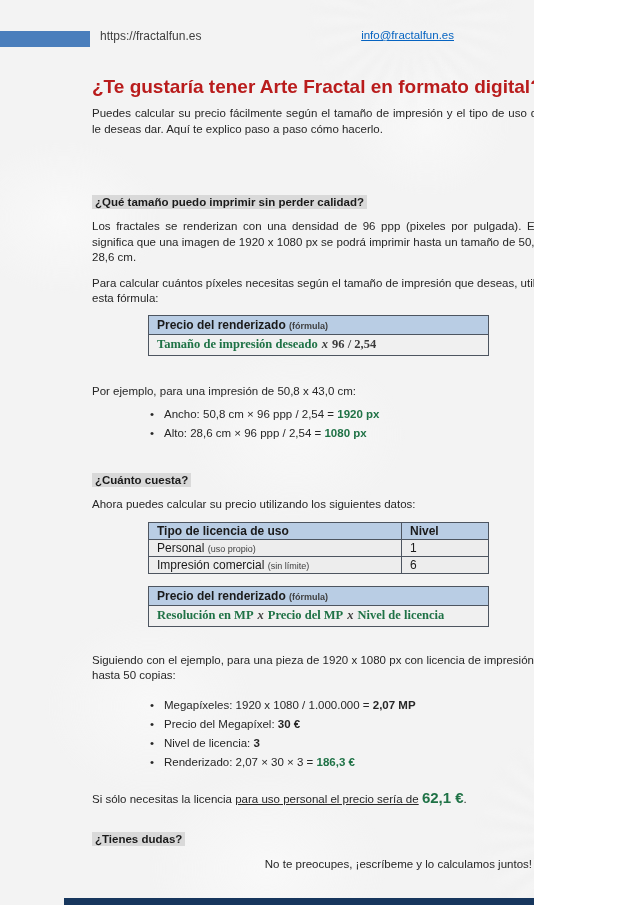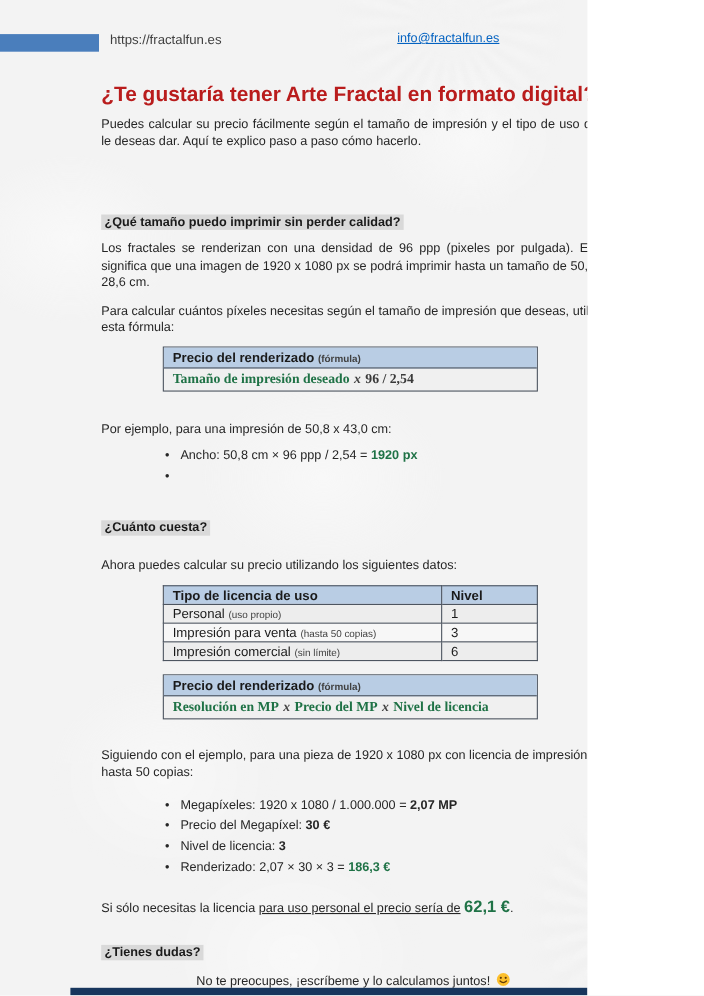--- a/index.html
+++ b/index.html
@@ -114,43 +114,40 @@
 
     <p class="para" style="margin-top:28px; text-align:left;">Por ejemplo, para una impresión de 50,8 x 43,0 cm:</p>
 
     <div class="blist">
       <div class="li">
         <span class="dot">•</span>
         <span><span>Ancho: 50,8 cm × 96 ppp / 2,54 = </span><span class="bval green">1920 px</span></span>
       </div>
       <div class="li">
         <span class="dot">•</span>
+        <span><span>Alto: 28,6 cm × 96 ppp / 2,54 = </span><span class="bval green">1080 px</span></span>
       </div>
     </div>
 
     <div class="sec2-h"><span class="hl">¿Cuánto cuesta?</span></div>
-    <p class="para" style="margin-top:19px; text-align:left;">Ahora puedes calcular su precio utilizando los siguientes datos:</p>
+    <p class="para" style="margin-top:9px; text-align:left;">Ahora puedes calcular su precio utilizando los siguientes datos:</p>
 
 
     <table class="lic">
       <thead>
         <tr>
           <th>Tipo de licencia de uso</th>
           <th>Nivel</th>
         </tr>
       </thead>
       <tbody>
         <tr class="odd">
           <td><span>Personal</span> <span class="note-sm">(uso propio)</span></td>
           <td class="lvl">1</td>
         </tr>
-        <tr class="even">
-          <td><span>Impresión para venta</span> <span class="note-sm">(hasta 50 copias)</span></td>
-          <td class="lvl">3</td>
-        </tr>
         <tr class="odd">
           <td><span>Impresión comercial</span> <span class="note-sm">(sin límite)</span></td>
           <td class="lvl">6</td>
         </tr>
       </tbody>
     </table>
 
     <div class="box" style="margin-top:12px;">
       <div class="box-h">
         <span>Precio del renderizado</span>
@@ -181,21 +178,21 @@
         <span><span>Renderizado: 2,07 × 30 × 3 = </span><span class="bval green">186,3 €</span></span>
       </div>
     </div>
 
     <p class="pnote">
       <span>Si sólo necesitas la licencia </span><span class="u">para uso personal el precio sería de</span>
       <span class="big">62,1 €</span><span>.</span>
     </p>
 
     <div class="sec3-h"><span class="hl">¿Tienes dudas?</span></div>
-    <p class="para" style="margin-top:10px; text-align:center;">
+    <p class="para" style="margin-top:10px; text-align:right;">
       <span>No te preocupes, ¡escríbeme y lo calculamos juntos!</span><span class="smiley"><svg width="13" height="13" viewBox="0 0 20 20">
             <circle cx="10" cy="10" r="9" fill="#fcbf2c"></circle>
             <circle cx="6.6" cy="7.6" r="1.5" fill="#5c3a0a"></circle>
             <circle cx="13.4" cy="7.6" r="1.5" fill="#5c3a0a"></circle>
             <path d="M5.5 12 q4.5 4.5 9 0" stroke="#5c3a0a" stroke-width="1.6" fill="none" stroke-linecap="round"></path>
           </svg></span>
     </p>
 
   </div>
 

